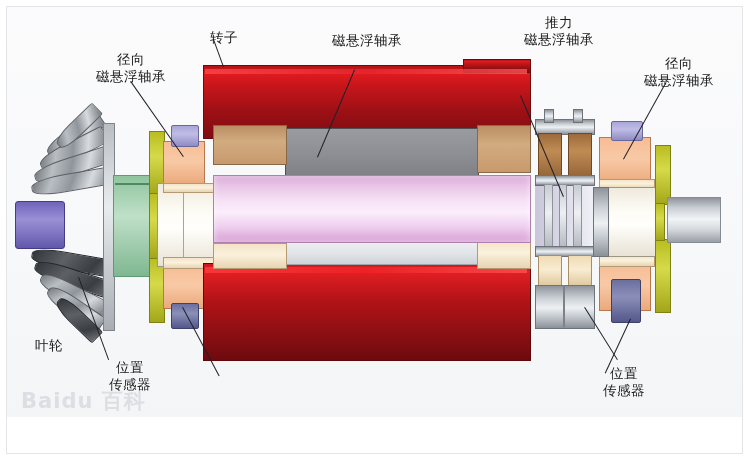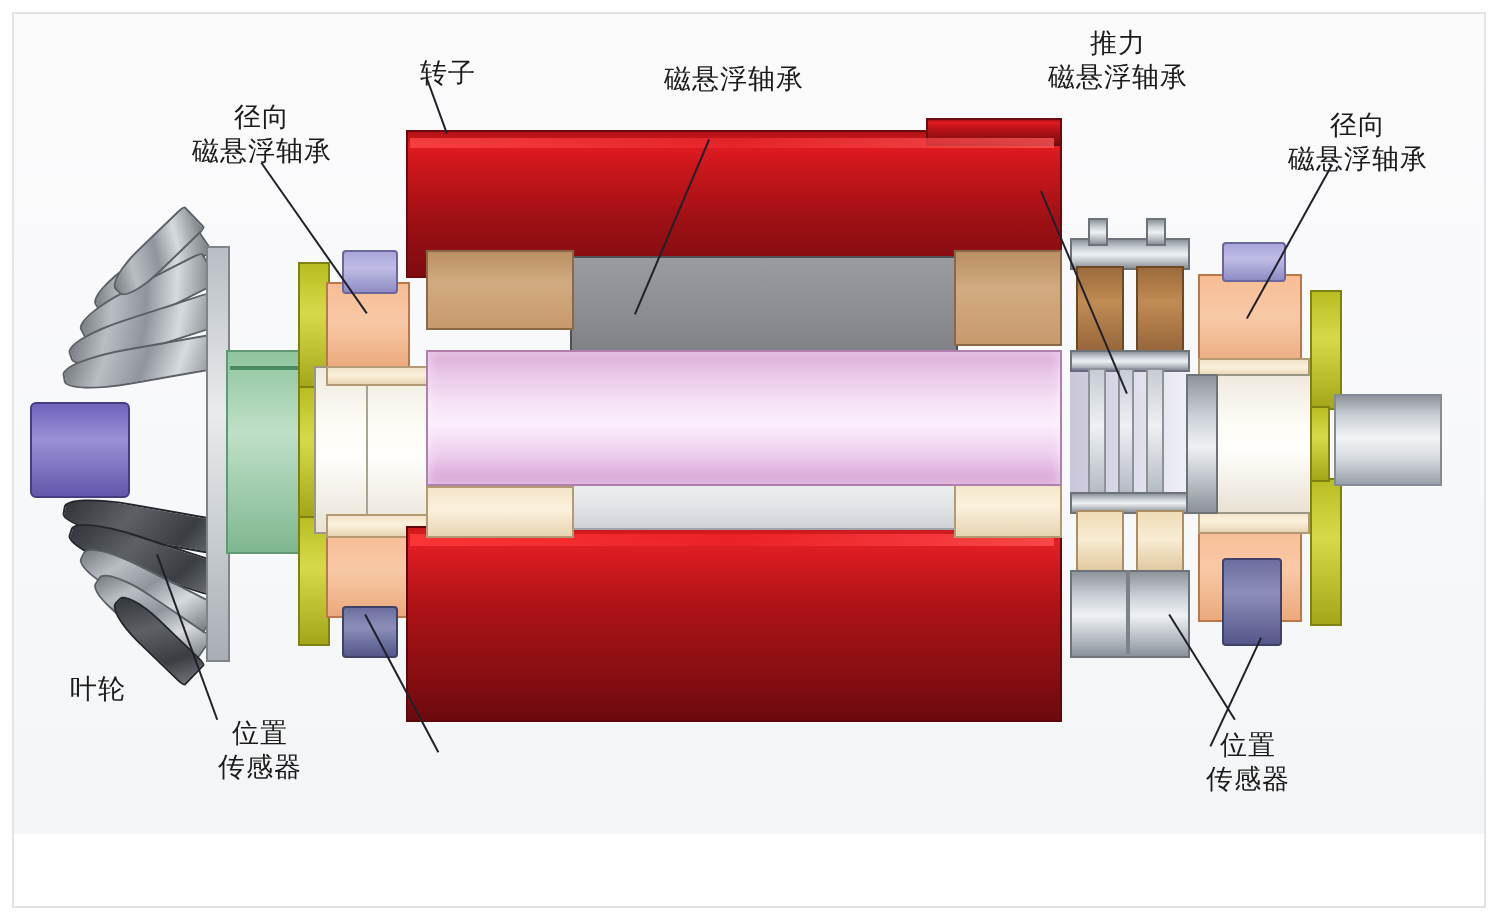--- a/index.html
+++ b/index.html
@@ -323,17 +323,18 @@
     <div class="label ctr" style="left:68px; top:352px; width:110px;">
       <div>位置</div>
       <div>传感器</div>
     </div>
 
     <div class="label ctr" style="left:562px; top:358px; width:110px;">
       <div>位置</div>
       <div>传感器</div>
     </div>
 
+    <div class="watermark">Baidu 百科</div>
 
   </div>
 
 
 </div>
 
 </body></html>

